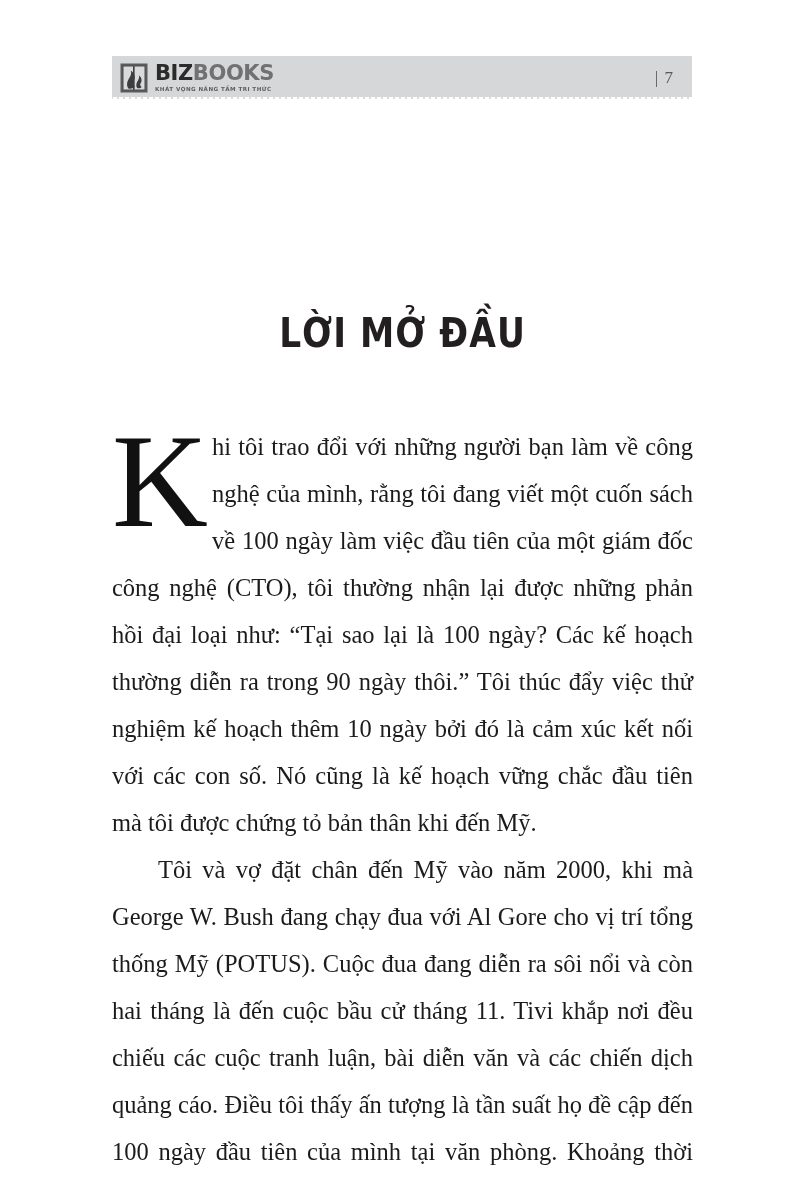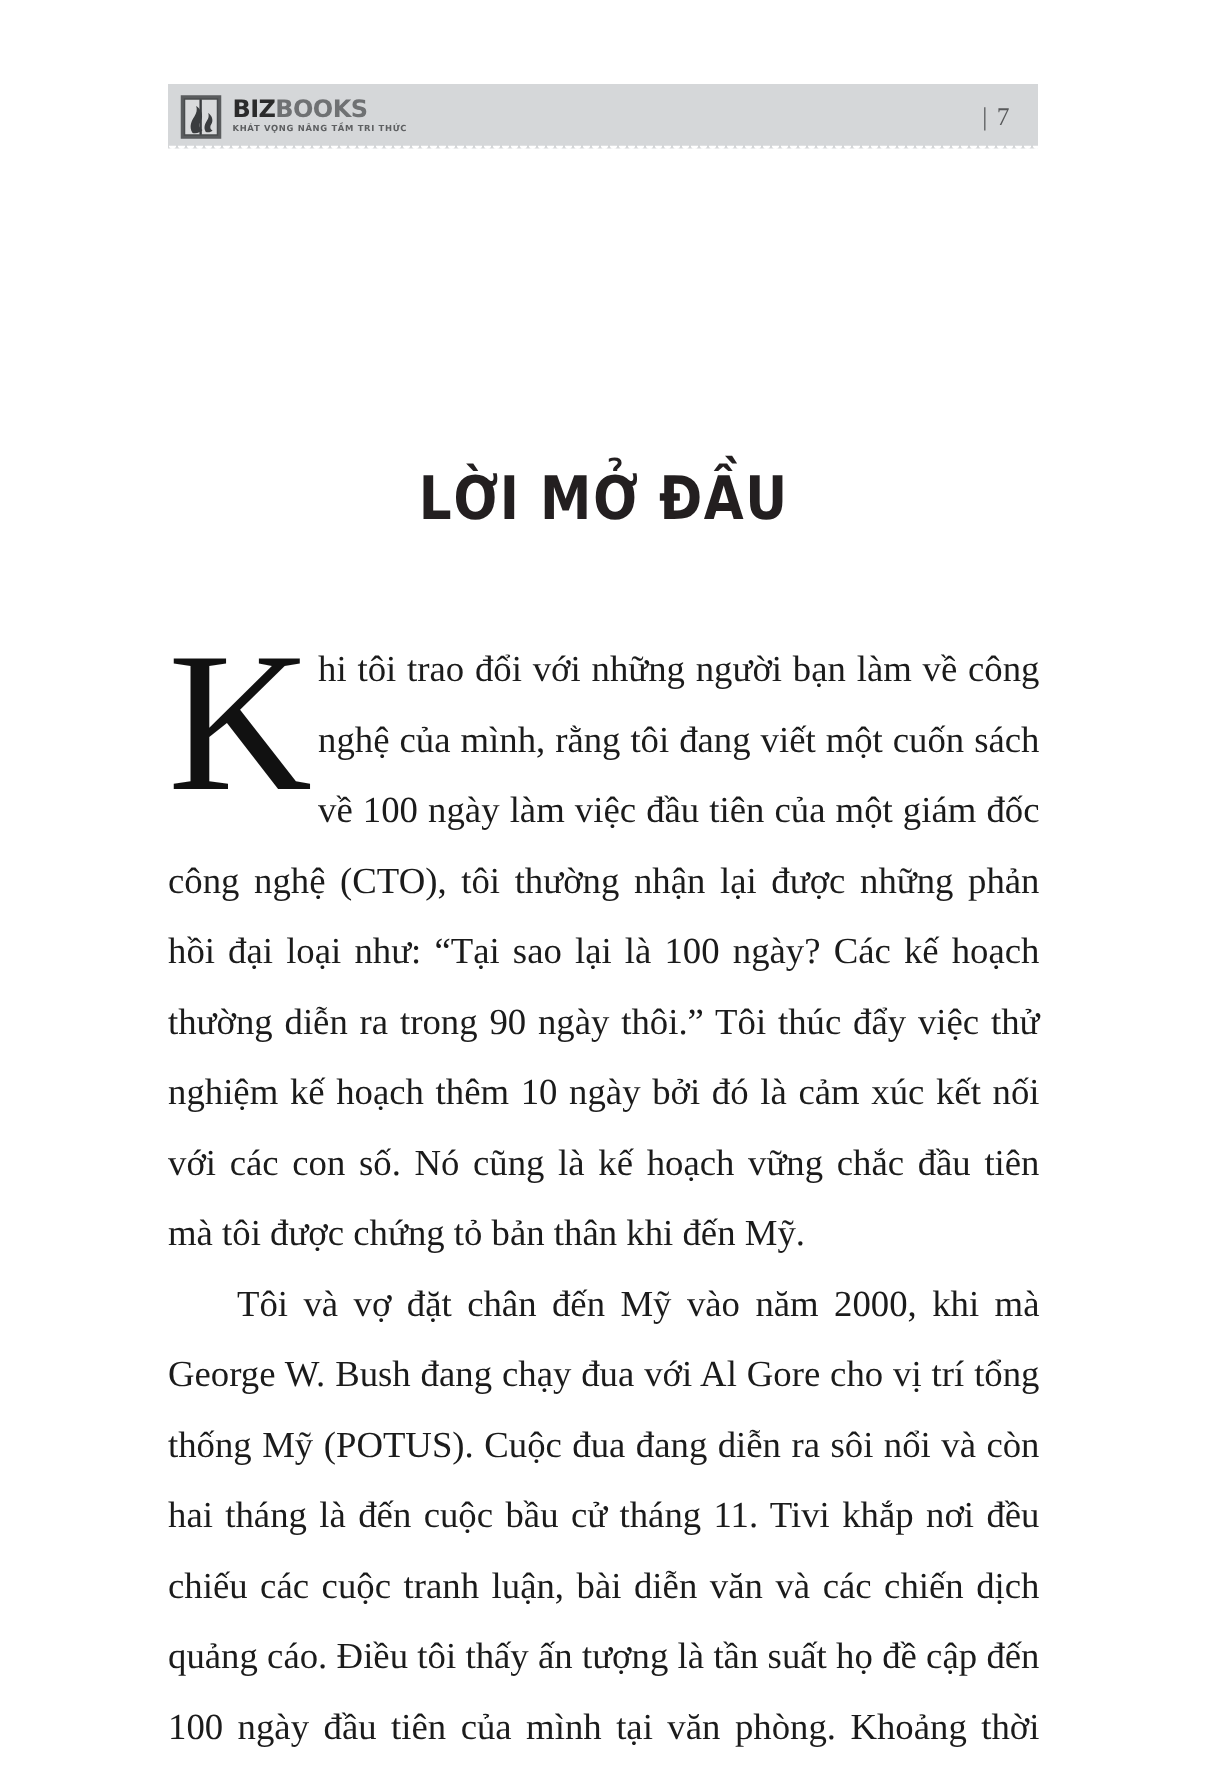--- a/index.html
+++ b/index.html
@@ -62,21 +62,21 @@
   }
 
   .brand-text {
     display: flex;
     flex-direction: column;
     justify-content: center;
     line-height: 1;
   }
   .brand-name {
     font-family: "DejaVu Sans", "Liberation Sans", sans-serif;
-    font-size: 16px;
+    font-size: 21px;
     font-weight: bold;
     letter-spacing: -0.4px;
     color: #3c3c3c;
     line-height: 1;
   }
   .brand-name .biz { color: #2b2b2b; }
   .brand-name .books {
     color: #6f7173;
     font-weight: bold;
   }

